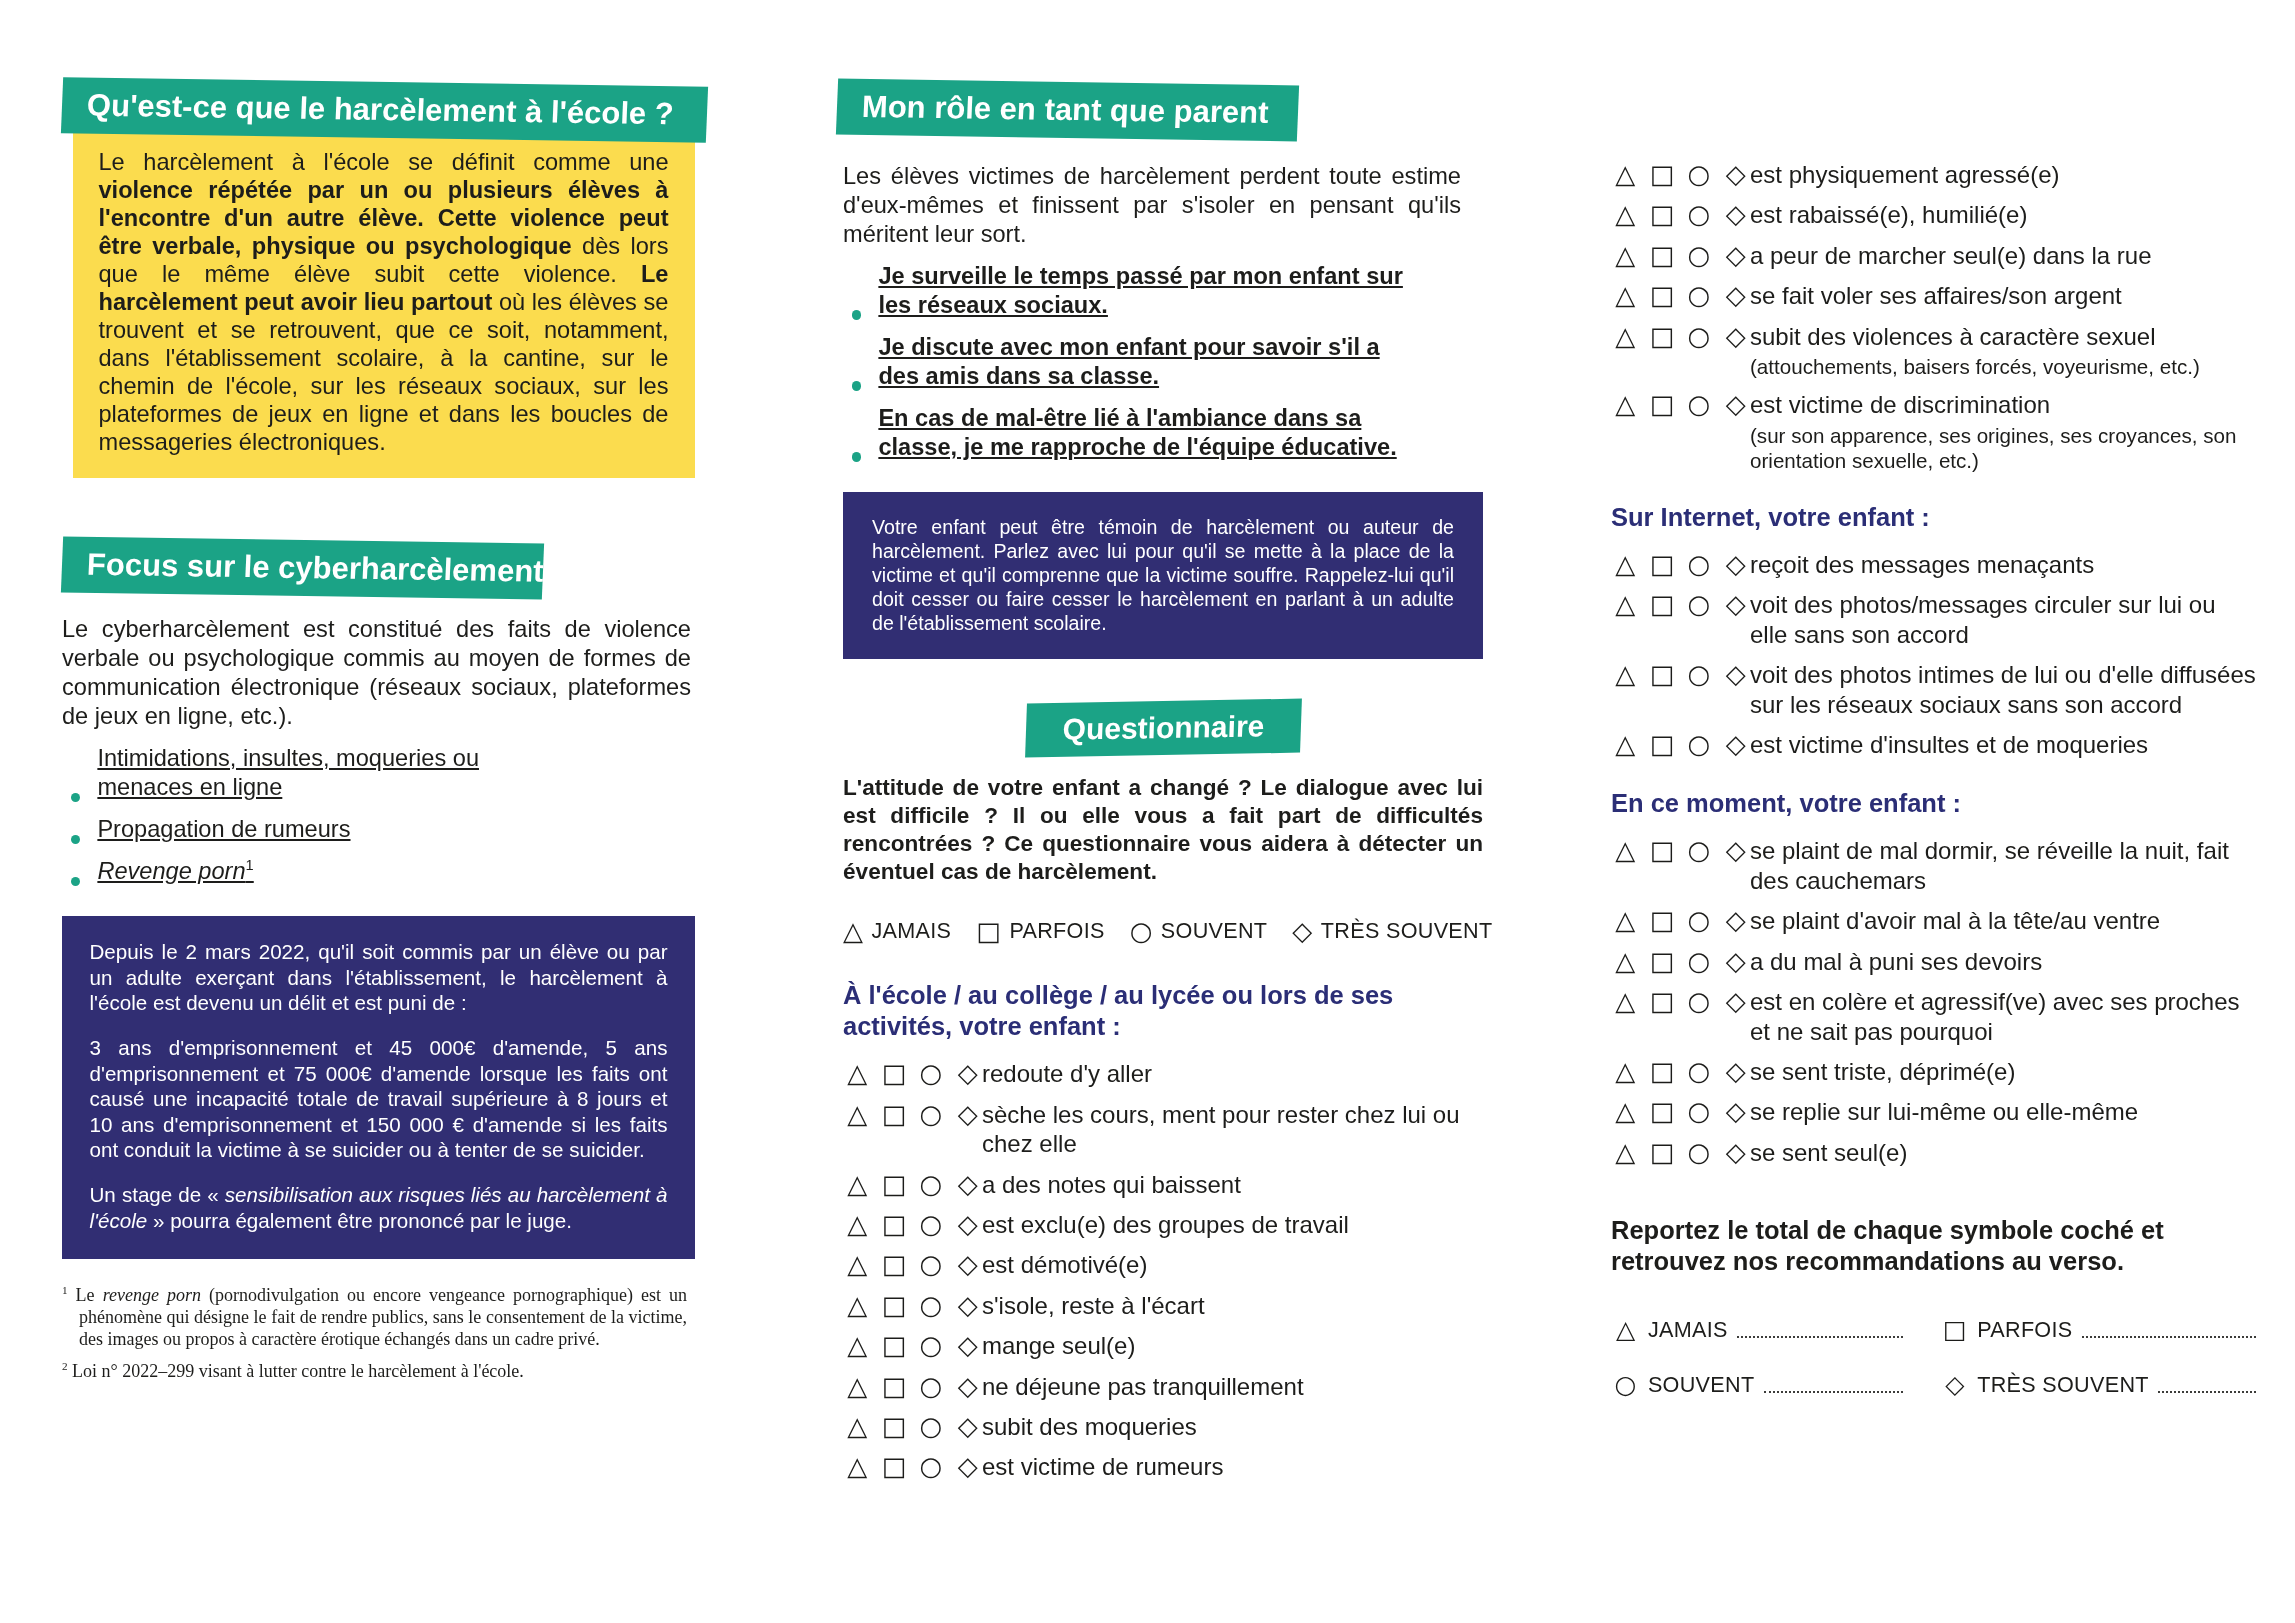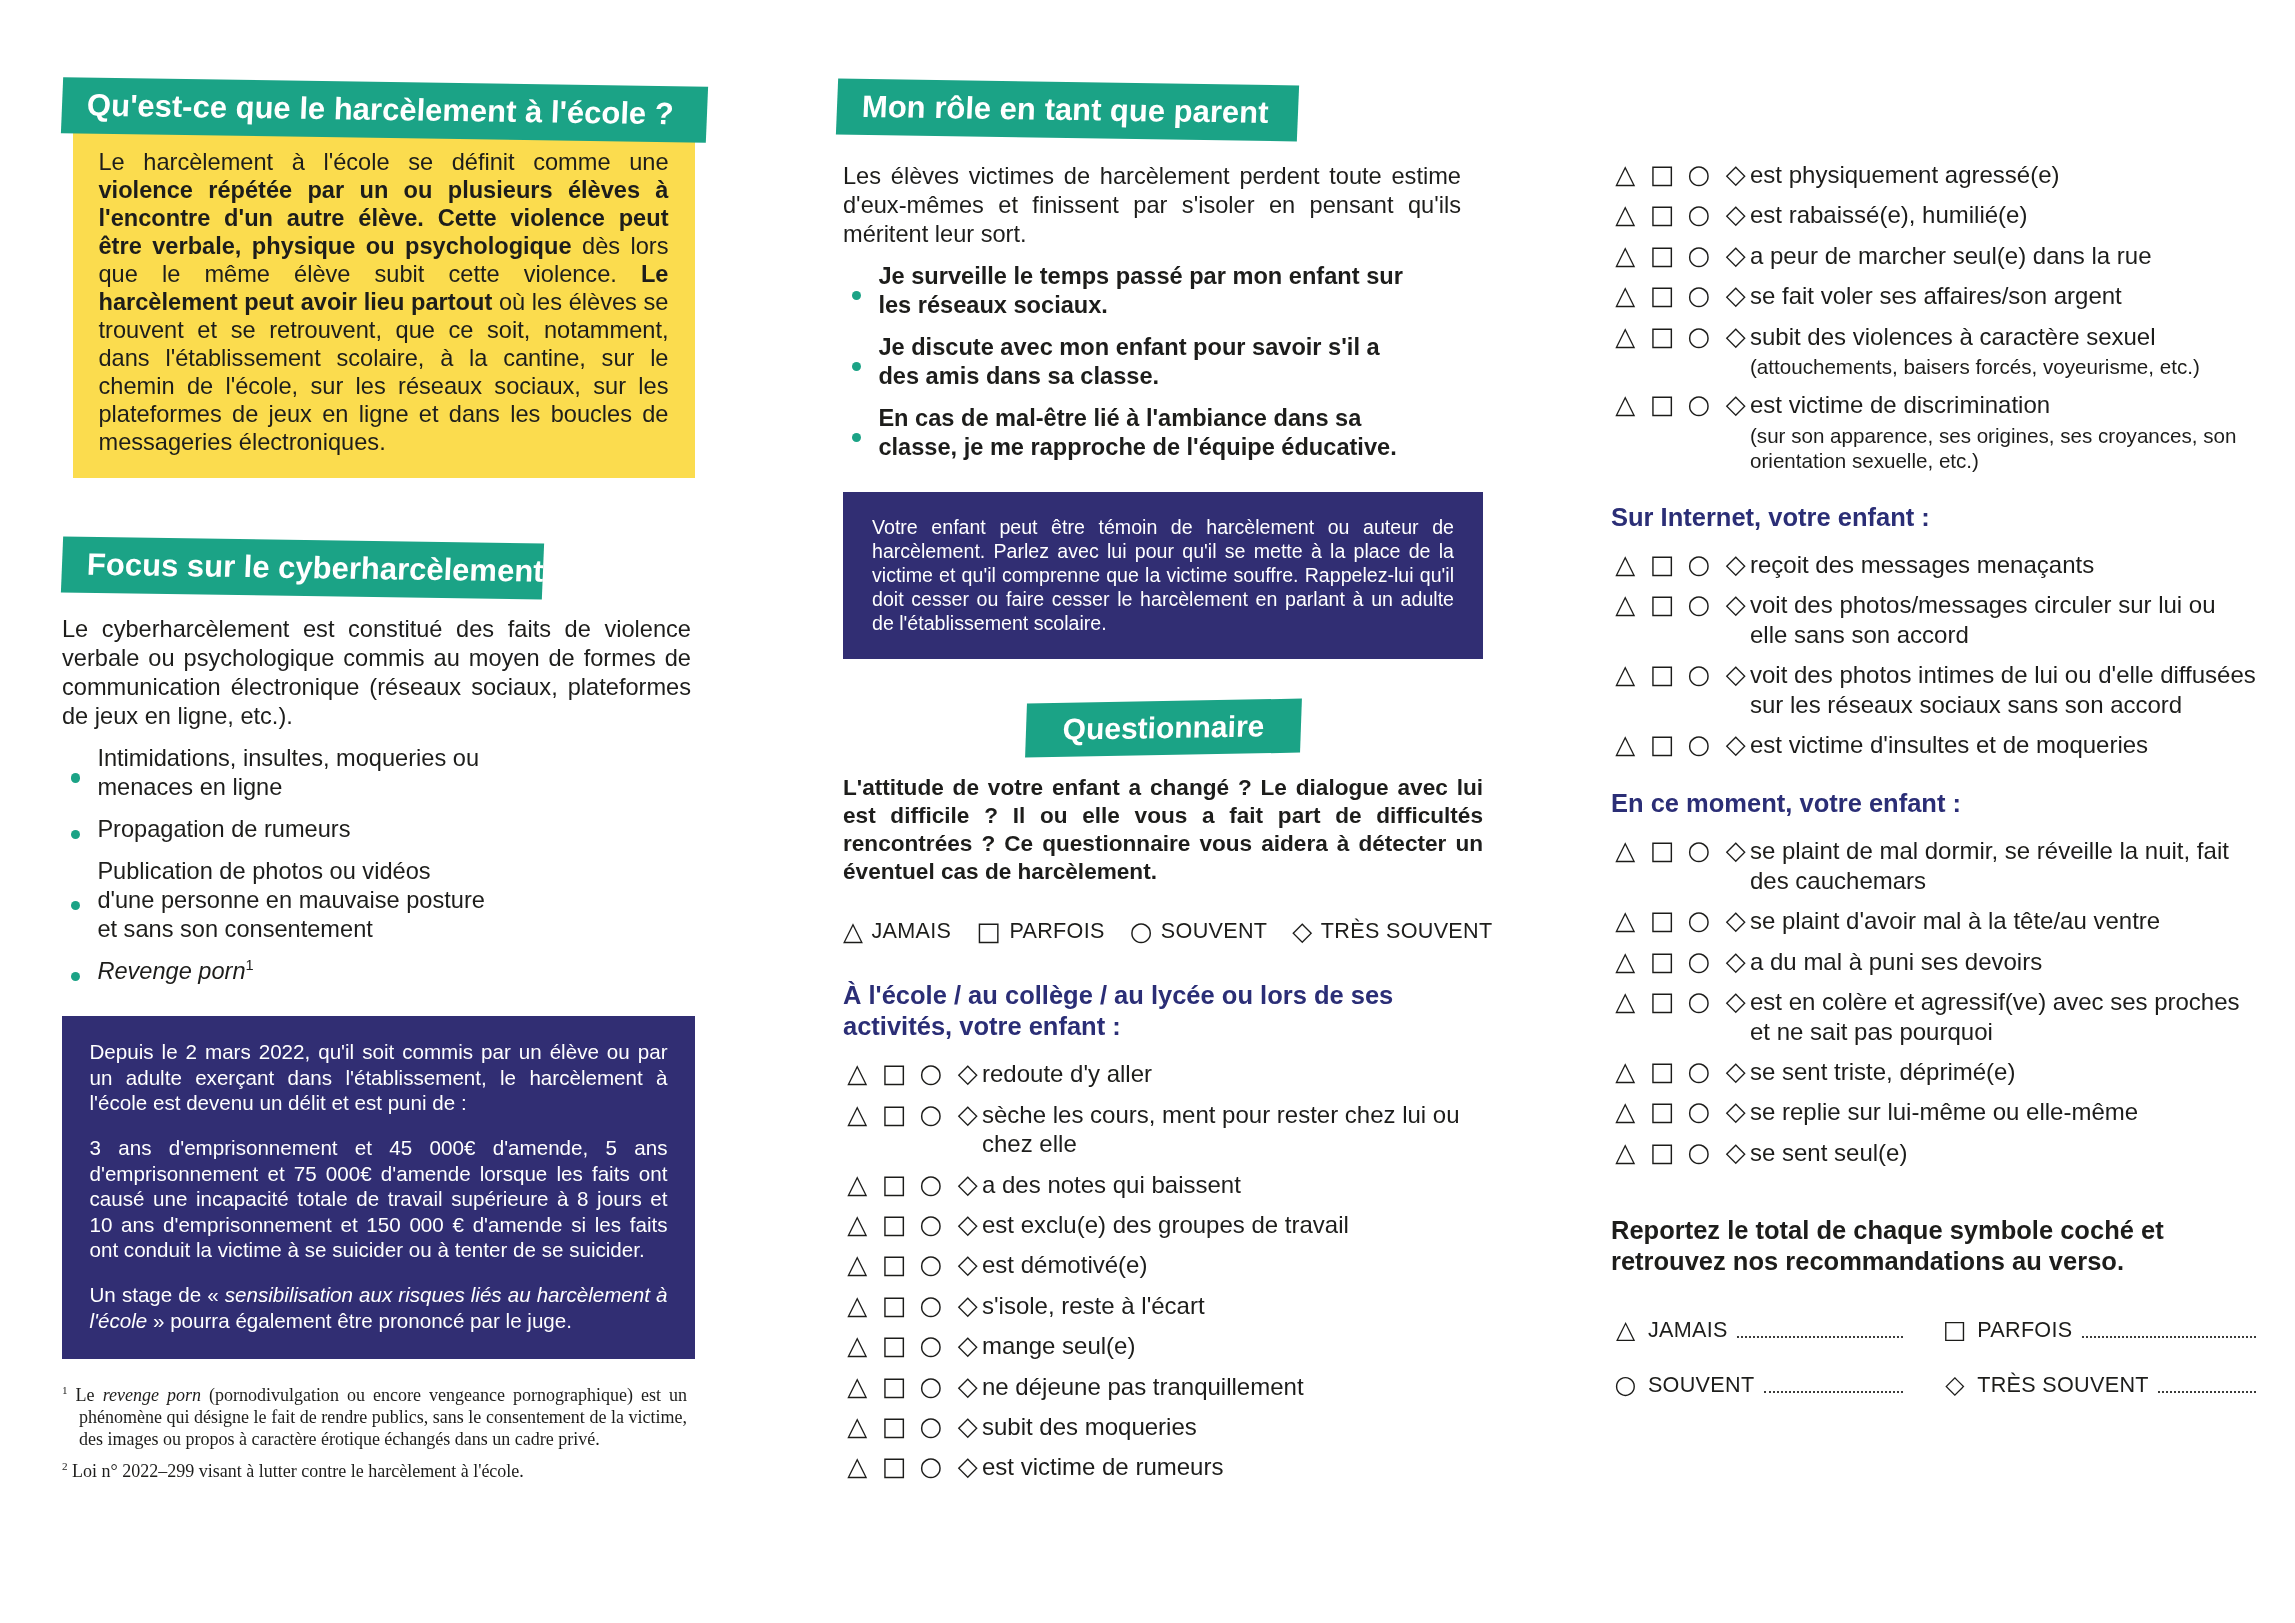--- a/index.html
+++ b/index.html
@@ -30,21 +30,21 @@
   .yellow-box{
     background:var(--yellow,#fbdc4e);margin:-9.2px 0 0 10.5px;width:622px;box-sizing:border-box;
     padding:19.6px 26px 22px 26px;position:relative;z-index:1;
   }
   .yellow-box .body{line-height:28px;}
 
   .focus-band{width:481px;margin-top:62px;}
   .cyber-intro{margin-top:18.3px;width:629px;}
 
   .bullets{margin-top:13px;}
-  .bullet{display:flex;align-items:center;margin-bottom:13px;}
+  .bullet{display:flex;align-items:flex-end;margin-bottom:13px;text-decoration:underline;}
   .dot{width:9.2px;height:9.2px;border-radius:50%;background:var(--teal,#1ba386);flex:none;margin:10.5px 17px 0 9.2px;}
   .btext{font-size:23.6px;line-height:29px;}
   .focus-bullets .btext{max-width:393px;}
   .role-bullets .btext{max-width:543px;}
 
   .navy-box{
     background:var(--navy,#312e73);color:#fff;box-sizing:border-box;
   }
   .law-box{margin-top:30px;width:633px;padding:23.6px 27.5px 26px 27.5px;}
   .law-title{font-size:29.4px;font-weight:bold;margin:0 0 19.6px 0;}
@@ -101,24 +101,20 @@
     </div>
     <p class="body justify cyber-intro"><span>Le cyberharcèlement est constitué des faits de violence verbale ou psychologique commis au moyen de formes de communication électronique (réseaux sociaux, plateformes de jeux en ligne, etc.).</span></p>
     <div class="bullets focus-bullets">
         <div class="bullet">
           <span class="dot"></span>
           <span class="btext"><span>Intimidations, insultes, moqueries ou menaces en ligne</span></span>
         </div>
         <div class="bullet">
           <span class="dot"></span>
           <span class="btext"><span>Propagation de rumeurs</span></span>
-        </div>
-        <div class="bullet">
-          <span class="dot"></span>
-          <span class="btext"><span>Publication de photos ou vidéos d'une personne en mauvaise posture et sans son consentement</span></span>
         </div>
         <div class="bullet">
           <span class="dot"></span>
           <span class="btext"><span class="i">Revenge porn</span><span class="sup">1</span></span>
         </div>
       </div>
 
     <div class="navy-box law-box">
       <p class="law-p"><span>Depuis le 2 mars 2022, qu'il soit commis par un élève ou par un adulte exerçant dans l'établissement, le harcèlement à l'école est devenu un délit et est puni de :</span></p>
       <p class="law-p"><span>3 ans d'emprisonnement et 45 000€ d'amende, 5 ans d'emprisonnement et 75 000€ d'amende lorsque les faits ont causé une incapacité totale de travail supérieure à 8 jours et 10 ans d'emprisonnement et 150 000 € d'amende si les faits ont conduit la victime à se suicider ou à tenter de se suicider.</span></p>

